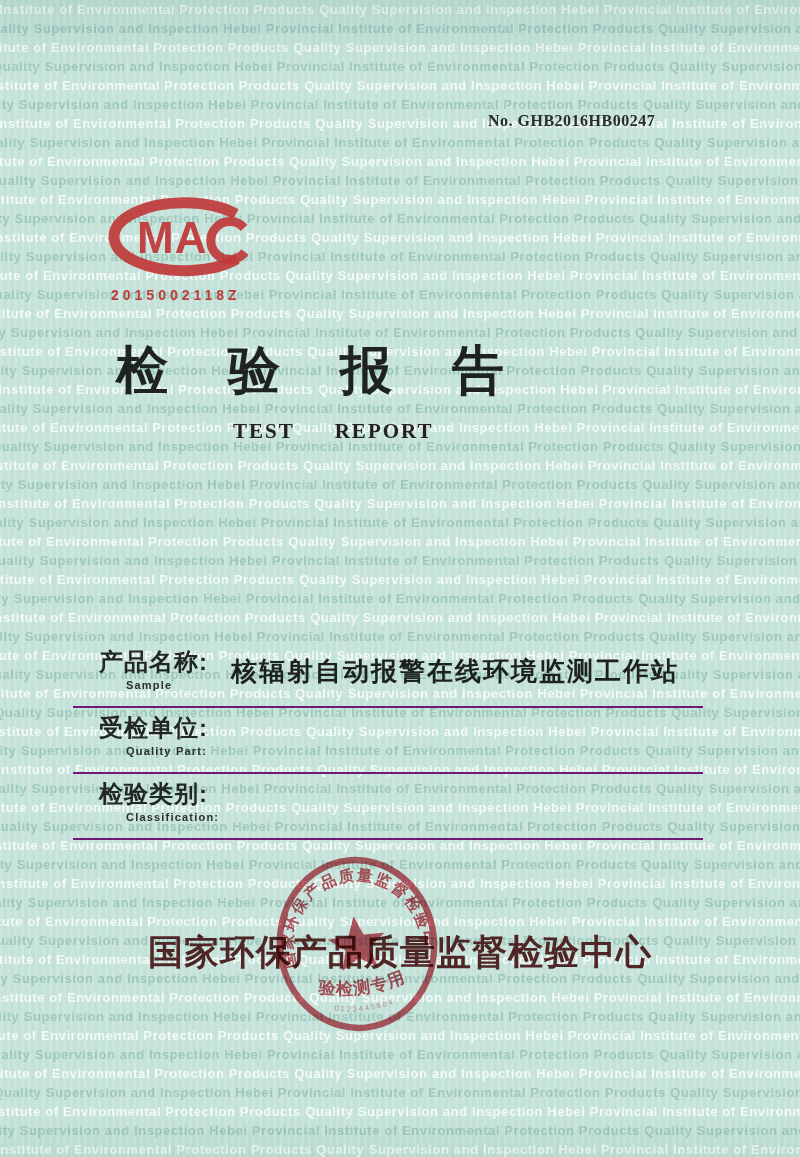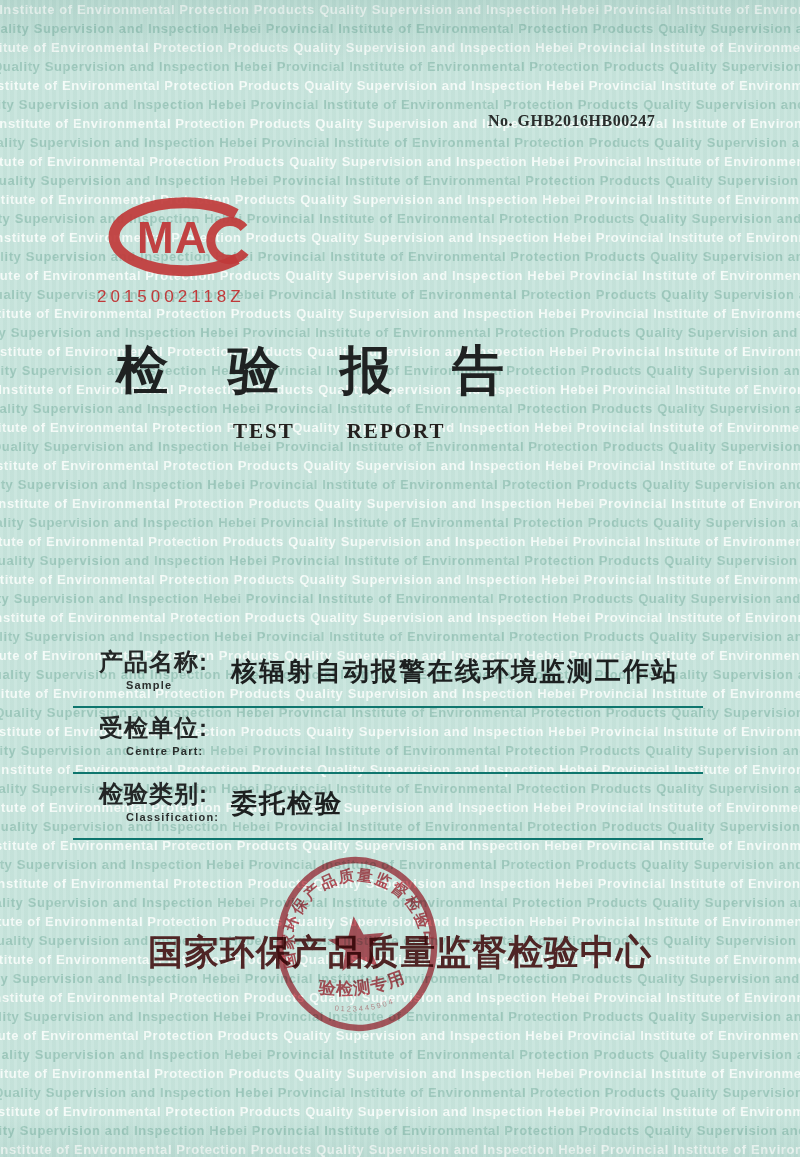--- a/index.html
+++ b/index.html
@@ -35,35 +35,35 @@
   .wm-b{color:var(--wm-dark);}
   
   .layer{position:absolute;inset:0;z-index:3;}
   .report-no{
     position:absolute;left:488px;top:112px;
     font-family:Liberation Serif, serif;font-weight:bold;
     font-size:16px;letter-spacing:.5px;color:#2a2d2c;
   }
   .cma{position:absolute;left:94px;top:196px;width:170px;}
   .cma-license{
-    margin-top:3px;margin-left:3px;color:var(--red);font-weight:normal;
-    font-size:17px;letter-spacing:4px;
+    margin-top:3px;margin-left:17px;color:var(--red);font-weight:bold;
+    font-size:14px;letter-spacing:4px;
   }
   .title-zh{
     position:absolute;left:116px;top:336px;white-space:nowrap;
     font-size:52px;font-weight:bold;letter-spacing:60px;color:var(--ink);
   }
   .title-en{
-    position:absolute;left:233px;top:419px;display:flex;gap:52px;
+    position:absolute;left:233px;top:419px;display:flex;gap:40px;
     font-family:"Liberation Serif",serif;font-weight:bold;
     font-size:21px;letter-spacing:2px;color:#24211f;
   }
   .fields{position:absolute;left:73px;top:642px;width:630px;}
   .field-row{
-    position:relative;height:64px;border-bottom:2px solid #0f766e;
+    position:relative;height:64px;border-bottom:2px solid #701a75;
     margin-bottom:0;
   }
   .field-label-zh{
     position:absolute;left:26px;top:4px;font-size:24px;font-weight:bold;
     letter-spacing:1px;color:#232626;
   }
   .field-label-en{
     position:absolute;left:27px;top:37px;font-size:11px;font-weight:bold;
     letter-spacing:1.2px;color:#2b2e2d;margin-left:26px;
   }
@@ -182,26 +182,25 @@
     </div>
 
     <div class="fields">
       <div class="field-row">
         <span class="field-label-zh">产品名称:</span>
         <span class="field-label-en">Sample</span>
         <span class="field-value">核辐射自动报警在线环境监测工作站</span>
       </div>
       <div class="field-row">
         <span class="field-label-zh">受检单位:</span>
-        <span class="field-label-en">Centre  Part:</span>
+        <span class="field-label-en">Quality  Part:</span>
       </div>
       <div class="field-row">
         <span class="field-label-zh">检验类别:</span>
         <span class="field-label-en">Classification:</span>
-        <span class="field-value">委托检验</span>
       </div>
     </div>
 
     <div class="footer-zh">国家环保产品质量监督检验中心</div>
   </div>
 
   <svg class="stamp-center" width="170" height="180" viewBox="0 0 170 180">
     <defs>
       <path id="arcTop" d="M 24 110 A 64 64 0 1 1 146 110" fill="none"></path>
       <path id="arcBot" d="M 36 132 Q 85 147 134 132" fill="none"></path>

